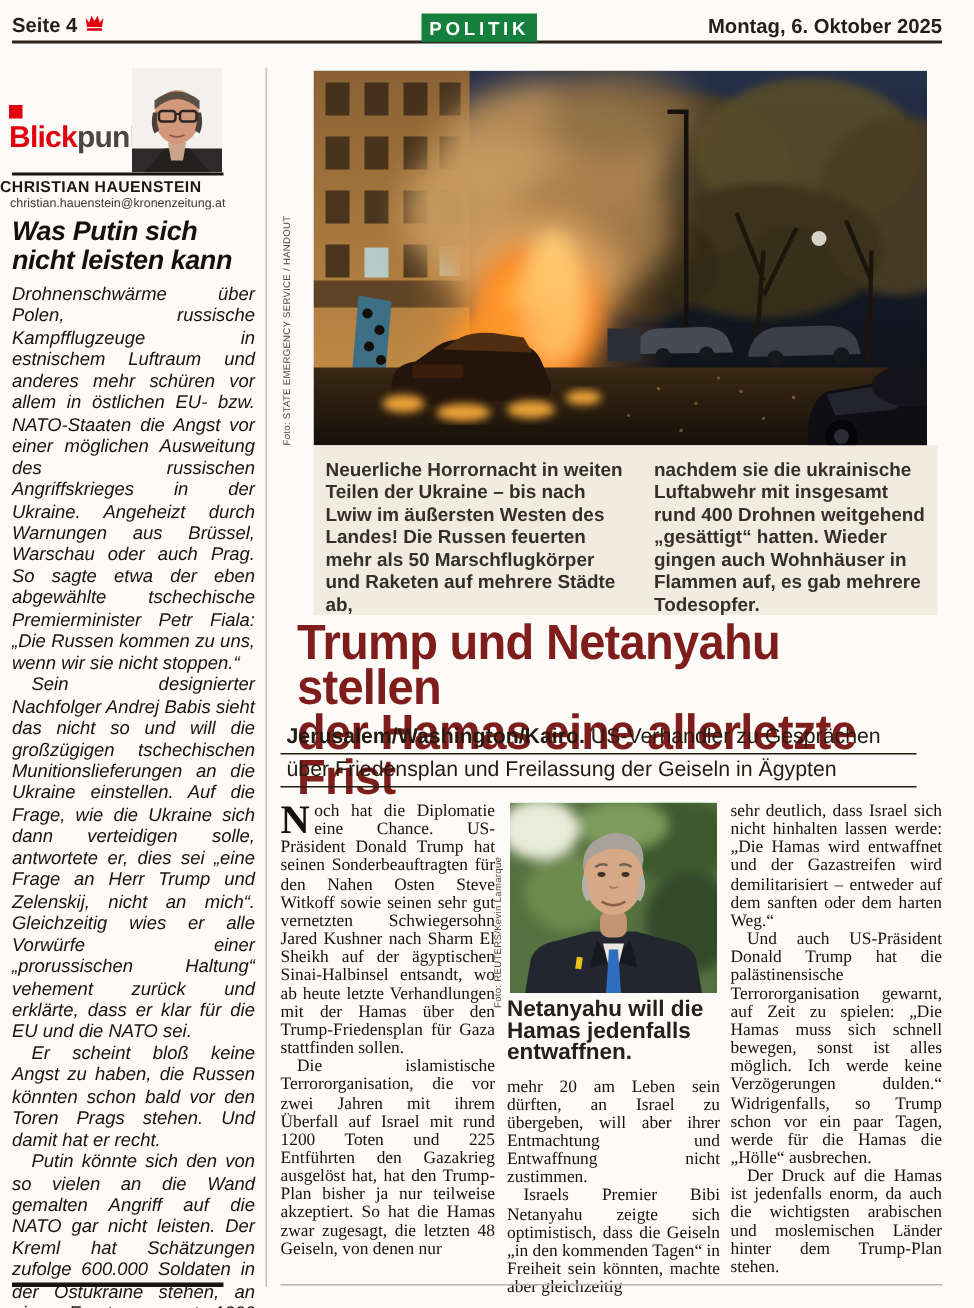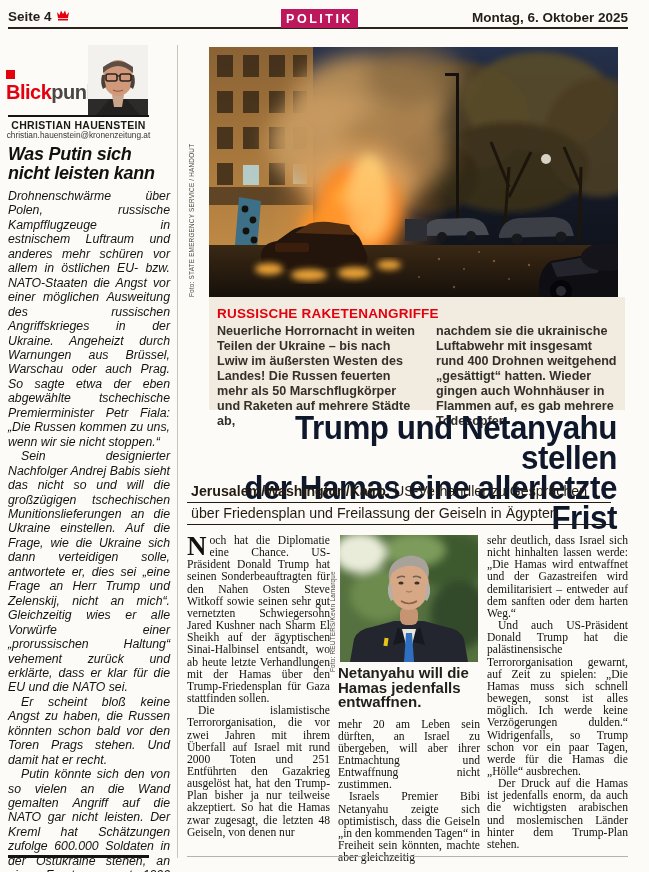--- a/index.html
+++ b/index.html
@@ -2,51 +2,51 @@
 <html><head>
 <meta charset="utf-8">
 <style>
   * { margin:0; padding:0; box-sizing:border-box; }
   html,body { width:649px; height:872px; }
   body { font-family:"Liberation Sans", sans-serif; background:#ffffff; color:#221c15; }
   .page { position:absolute; top:0; left:0; width:649px; height:872px; background:#fcfbf8; overflow:hidden; }
 
   
   .hdr-left { position:absolute; left:8px; top:9px; font-size:13.5px; font-weight:bold; color:#241e16; display:flex; align-items:center; gap:4px; }
-  .politik-box { position:absolute; left:281px; top:9px; width:77px; height:19px; background:#be185d; color:#fff; font-size:12.5px; font-weight:bold; letter-spacing:2.5px; display:flex; align-items:center; justify-content:center; z-index:3; }
+  .politik-box { position:absolute; left:281px; top:9px; width:77px; height:19px; background:#15803d; color:#fff; font-size:12.5px; font-weight:bold; letter-spacing:2.5px; display:flex; align-items:center; justify-content:center; z-index:3; }
   .hdr-date { position:absolute; top:10px; left:428px; width:200px; text-align:right; font-size:13.5px; font-weight:bold; color:#241e16; }
   .hdr-rule { position:absolute; left:8px; top:27px; width:620px; height:2px; background:#2a241c; }
 
   
   .blick-square { position:absolute; left:6px; top:70px; width:9px; height:9px; background:#e3000f; }
   .blick-label { position:absolute; left:6px; top:81px; font-size:20px; font-weight:bold; letter-spacing:-0.5px; }
   .blick-label .red { color:#e3000f; } .blick-label .dark { color:#4a4745; }
   .portrait { position:absolute; left:88px; top:45px; width:60px; height:70px; overflow:hidden; }
   .op-rule-top { position:absolute; left:8px; top:115px; width:141px; height:2px; background:#161310; }
-  .op-author { position:absolute; left:0px; top:119px; width:157px; text-align:center; font-size:10.5px; font-weight:bold; letter-spacing:0.3px; color:#1c1813; }
+  .op-author { position:absolute; left:0px; top:119px; width:157px; text-align:left; font-size:10.5px; font-weight:bold; letter-spacing:0.3px; color:#1c1813; }
   .op-email { position:absolute; left:0px; top:130px; width:157px; text-align:center; font-size:8.3px; color:#3a352f; }
   .op-title { position:absolute; left:8px; top:145px; font-size:18px; line-height:19px; font-weight:bold; font-style:italic; color:#14100c; letter-spacing:-0.3px; }
   .op-body { position:absolute; left:8px; top:189px; width:162px; font-size:12.3px; line-height:14.45px; font-style:italic; color:#17130e; text-align:justify; }
   .op-body p + p { text-indent:13px; }
   .op-rule-bot { position:absolute; left:8px; top:855px; width:141px; height:3px; background:#161310; }
   .v-divider { position:absolute; left:177px; top:45px; width:1px; height:813px; background:#c9c5bd; }
 
   
   .photo-credit-v { position:absolute; font-size:6.4px; color:#4c4740; writing-mode:vertical-rl; transform:rotate(180deg); text-align:left; letter-spacing:0.2px; white-space:nowrap; }
   .credit-fire { left:188px; top:47px; height:250px; }
   .credit-bibi { left:329px; top:546px; height:126px; }
   .big-photo { position:absolute; left:209px; top:47px; width:409px; height:250px; overflow:hidden; }
   .caption-strip { position:absolute; left:209px; top:297px; width:416px; height:113px; background:#f2ebdf; padding:9px 8px 0 8px; }
   .kicker { font-size:13.5px; font-weight:bold; color:#e3000f; letter-spacing:0.2px; margin-bottom:3px; }
   .caption-cols { display:flex; gap:16px; }
   .caption-cols .cap { font-size:12.6px; line-height:15px; font-weight:bold; color:#33302b; }
   .cap-l { width:203px; } .cap-r { width:181px; }
 
   
-  .headline { position:absolute; left:187px; top:413px; width:441px; text-align:right; color:#0f172a; font-weight:bold; }
+  .headline { position:absolute; left:187px; top:413px; width:441px; text-align:left; color:#7f1d1d; font-weight:bold; }
   .headline .hl { font-size:33px; line-height:30px; transform:scaleX(0.95); transform-origin:50% 50%; letter-spacing:-0.5px; }
   .subhead { position:absolute; left:187px; width:441px; font-size:14.2px; color:#241b10; }
   .subhead .inner { display:inline-block; padding:0 4px 3px 4px; border-bottom:1.5px solid #241b10; min-width:424px; }
   .sh1 { top:483px; } .sh2 { top:505px; }
   .subhead b { font-weight:bold; }
 
   .bodycol { position:absolute; top:535px; font-family:"Liberation Serif", serif; font-size:11.6px; line-height:12.15px; color:#14110d; text-align:justify; }
   .bodycol p + p { text-indent:11px; }
   .col1 { left:187px; width:143px; }
   .col2 { left:338px; width:142px; }
@@ -251,41 +251,40 @@
       <path d="M330 250 q-2-28 12-36 l36-6 q22-2 31 10 l0 82 -79 0 Z" fill="#0e0e13"></path>
       <path d="M342 216 l34-6 q14-1 20 6 l-8 10 -40 4 Z" fill="#1f2docs" opacity="0"></path>
       <path d="M342 216 l34-6 q14-1 20 6 l-8 10 -40 4 Z" fill="#23242c"></path>
       <circle cx="352" cy="244" r="11" fill="#05050a"></circle>
         <circle cx="352" cy="244" r="5" fill="#2a2a33"></circle>
       <ellipse cx="398" cy="210" rx="26" ry="14" fill="#14141a"></ellipse>
     </svg>
   </div>
 
   <div class="caption-strip">
-    <div class="kicker">RUSSISCHE RAKETENANGRIFFE</div>
     <div class="caption-cols">
       <div class="cap cap-l">Neuerliche Horrornacht in weiten Teilen der Ukraine – bis nach Lwiw im äußersten Westen des Landes! Die Russen feuerten mehr als 50 Marschflugkörper und Raketen auf mehrere Städte ab,</div>
       <div class="cap cap-r">nachdem sie die ukrainische Luftabwehr mit insgesamt rund 400 Drohnen weitgehend „gesättigt“ hatten. Wieder gingen auch Wohnhäuser in Flammen auf, es gab mehrere Todesopfer.</div>
     </div>
   </div>
 
   <div class="headline">
     <div class="hl">Trump und Netanyahu stellen</div>
     <div class="hl">der Hamas eine allerletzte Frist</div>
   </div>
   <div class="subhead sh1">
     <span class="inner"><b>Jerusalem/Washington/Kairo.</b><span> US-Verhandler zu Gesprächen</span></span>
   </div>
   <div class="subhead sh2">
     <span class="inner">über Friedensplan und Freilassung der Geiseln in Ägypten</span>
   </div>
 
   <div class="bodycol col1">
     <p><span class="dropcap">N</span><span>och hat die Diplomatie eine Chance. US-Präsident Donald Trump hat seinen Sonderbeauftragten für den Nahen Osten Steve Witkoff sowie seinen sehr gut vernetzten Schwiegersohn Jared Kushner nach Sharm El Sheikh auf der ägyptischen Sinai-Halbinsel entsandt, wo ab heute letzte Verhandlungen mit der Hamas über den Trump-Friedensplan für Gaza stattfinden sollen.</span></p>
-    <p>Die islamistische Terrororganisation, die vor zwei Jahren mit ihrem Überfall auf Israel mit rund 2000 Toten und 251 Entführten den Gazakrieg ausgelöst hat, hat den Trump-Plan bisher ja nur teilweise akzeptiert. So hat die Hamas zwar zugesagt, die letzten 48 Geiseln, von denen nur</p>
+    <p>Die islamistische Terrororganisation, die vor zwei Jahren mit ihrem Überfall auf Israel mit rund 1200 Toten und 225 Entführten den Gazakrieg ausgelöst hat, hat den Trump-Plan bisher ja nur teilweise akzeptiert. So hat die Hamas zwar zugesagt, die letzten 48 Geiseln, von denen nur</p>
   </div>
 
   <div class="photo-credit-v credit-bibi">Foto: REUTERS/Kevin Lamarque</div>
   <div class="bodycol col2">
     <div class="bibi-fig">
       <div class="bibi-photo">
         <svg width="138" height="127" viewBox="0 0 138 127">
           <defs>
             <radialGradient id="leaf1">
                 <stop offset="0" stop-color="#8fae68"></stop>

